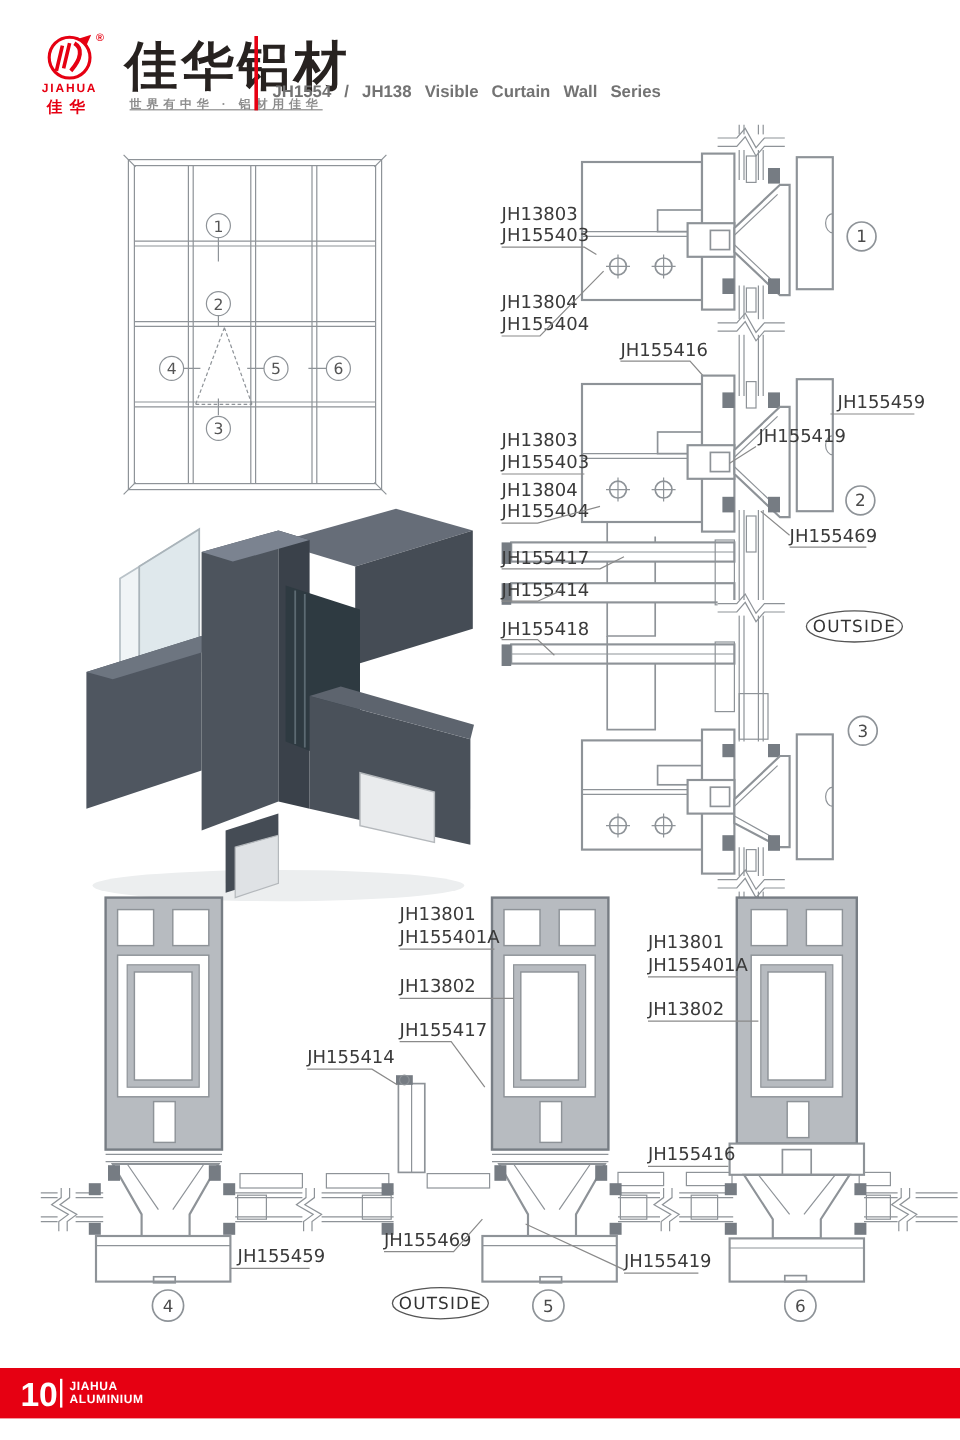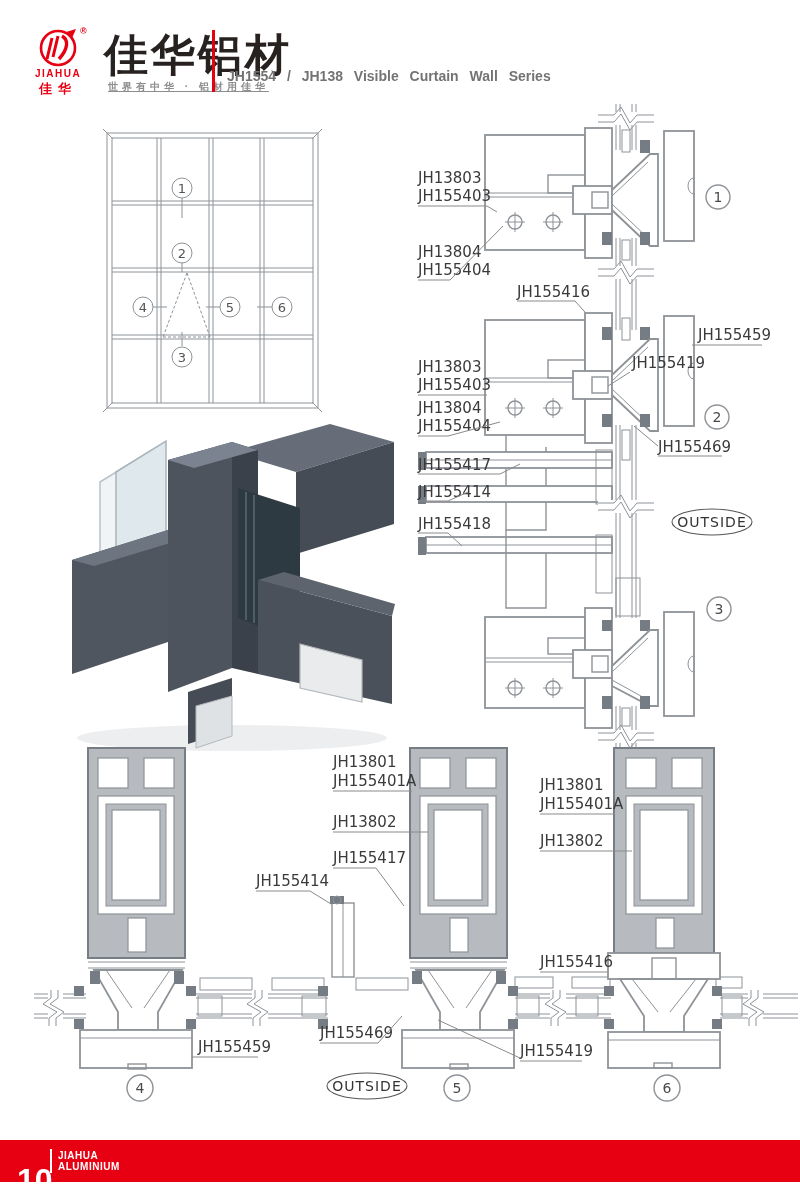--- a/index.html
+++ b/index.html
@@ -12,21 +12,21 @@
             color:#272220;letter-spacing:3px;white-space:nowrap;}
   .tagline{position:absolute;left:108px;top:80px;font-size:10px;color:#8d8d8d;
            letter-spacing:4px;font-weight:bold;white-space:nowrap;text-decoration:underline;}
   .hdr-divider{position:absolute;left:212px;top:30px;width:3px;height:62px;background:#e60012;}
   .title-cn{position:absolute;left:226px;top:28px;font-size:30px;font-weight:900;
             color:#2b2523;letter-spacing:0.5px;white-space:nowrap;}
   .title-en{position:absolute;left:227px;top:68px;font-size:14px;font-weight:bold;
             color:#737373;word-spacing:7px;white-space:nowrap;}
   
   .ftr{position:absolute;left:0;top:1140px;width:800px;height:42px;background:#e60012;}
-  .ftr-num{position:absolute;left:17px;top:7px;font-size:32px;font-weight:bold;color:#fff;margin-top:15px;}
+  .ftr-num{position:absolute;left:17px;top:7px;font-size:28px;font-weight:bold;color:#fff;}
   .ftr-div{position:absolute;left:50px;top:9px;width:2px;height:24px;background:#fff;}
   .ftr-brand{position:absolute;left:58px;top:10px;font-size:10px;font-weight:bold;
              color:#fff;line-height:11px;letter-spacing:0.5px;}
   
   .canvas{position:absolute;left:0;top:0;width:800px;height:1200px;}
   text.lbl{font:15px "DejaVu Sans",sans-serif;fill:#3a3a3a;}
   text.mk{font:14px "DejaVu Sans",sans-serif;fill:#4a4a4a;text-anchor:middle;}
   text.emk{font:13px "DejaVu Sans",sans-serif;fill:#555;text-anchor:middle;}
   text.out{font:14px "DejaVu Sans",sans-serif;fill:#333;text-anchor:middle;letter-spacing:1px;}
   .ln{stroke:#8e9398;fill:none;stroke-width:1;}

